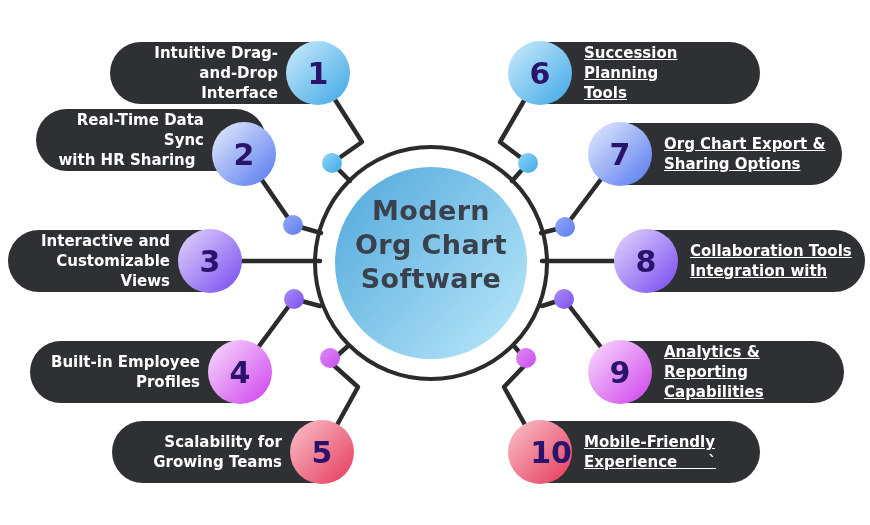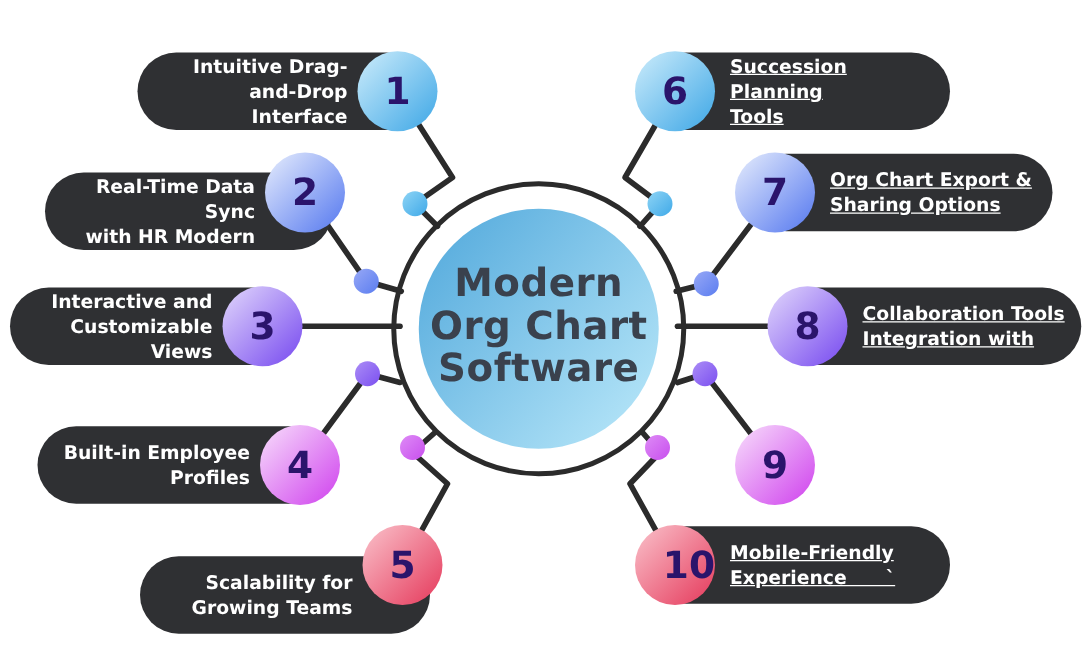--- a/index.html
+++ b/index.html
@@ -3,22 +3,22 @@
 <meta charset="utf-8">
 <style>
   html,body{margin:0;padding:0;background:#ffffff;}
   .stage{
     position:relative;width:870px;height:525px;background:#ffffff;overflow:hidden;
     font-family:"DejaVu Sans","Liberation Sans",sans-serif;
   }
   .wires{position:absolute;left:0;top:0;z-index:1;}
   
   .center-title{
-    position:absolute;left:311px;top:210px;width:240px;z-index:3;
-    text-align:center;font-size:31px;font-weight:800;line-height:34px;
+    position:absolute;left:311px;top:194px;width:240px;z-index:3;
+    text-align:center;font-size:27px;font-weight:800;line-height:34px;
     color:#3a414d;letter-spacing:.4px;
   }
   
   .pill{
     position:absolute;height:62px;border-radius:31px;background:#2f3033;z-index:2;
     display:flex;flex-direction:column;justify-content:center;
     color:#ffffff;font-size:15px;font-weight:600;line-height:20px;
     box-sizing:border-box;
   }
   .pill.left-side{text-align:right;padding:0 62px 0 14px;}
@@ -29,24 +29,24 @@
     font-size:30px;font-weight:800;color:#2a146b;
   }
   
   .c-blue   {background:linear-gradient(135deg,#c6e9fa 5%,#44aae7 95%);}
   .c-peri   {background:linear-gradient(135deg,#e0e8fc 5%,#5b7df0 95%);}
   .c-purple {background:linear-gradient(135deg,#ddd1fb 5%,#7b4ff0 95%);}
   .c-magenta{background:linear-gradient(135deg,#f6d7fb 5%,#d148ee 95%);}
   .c-red    {background:linear-gradient(135deg,#f9bcc6 5%,#e63f60 95%);}
   
   .p1 {left:110px;top:42px; width:230px;}
-  .p2 {left:36px; top:138px;width:230px;}
+  .p2 {left:36px; top:109px;width:230px;align-items:center;}
   .p3 {left:8px;  top:230px;width:224px;}
   .p4 {left:30px; top:341px;width:232px;}
-  .p5 {left:112px;top:445px;width:232px;}
+  .p5 {left:112px;top:421px;width:232px;}
   .p6 {left:518px;top:42px; width:242px;}
   .p7 {left:598px;top:123px;width:244px;}
   .p8 {left:624px;top:230px;width:241px;}
   .p9 {left:598px;top:341px;width:246px;}
   .p10{left:518px;top:421px;width:242px;}
   
   .n1 {left:286px;top:41px;}
   .n2 {left:212px;top:122px;}
   .n3 {left:178px;top:229px;}
   .n4 {left:208px;top:340px;}
@@ -120,21 +120,21 @@
   <div class="pill left-side p1">
     <div>Intuitive Drag-</div>
     <div>and-Drop Interface</div>
   </div>
   <div class="num-circle c-blue n1">
     <span>1</span>
   </div>
 
   <div class="pill left-side p2">
     <div>Real-Time Data Sync</div>
-    <div>with HR Modern</div>
+    <div>with HR Sharing</div>
   </div>
   <div class="num-circle c-peri n2">
     <span>2</span>
   </div>
 
   <div class="pill left-side p3">
     <div>Interactive and</div>
     <div>Customizable Views</div>
   </div>
   <div class="num-circle c-purple n3">
@@ -174,20 +174,24 @@
   </div>
 
   <div class="pill right-side p8">
     <div>Collaboration Tools</div>
     <div>Integration with</div>
   </div>
   <div class="num-circle c-purple n8">
     <span>8</span>
   </div>
 
+  <div class="pill right-side p9">
+    <div>Analytics &amp; Reporting</div>
+    <div>Capabilities</div>
+  </div>
   <div class="num-circle c-magenta n9">
     <span>9</span>
   </div>
 
   <div class="pill right-side p10">
     <div>Mobile-Friendly</div>
     <div>Experience&nbsp;&nbsp;&nbsp;&nbsp;&nbsp;&nbsp;`</div>
   </div>
   <div class="num-circle c-red n10">
     <span>10</span>

